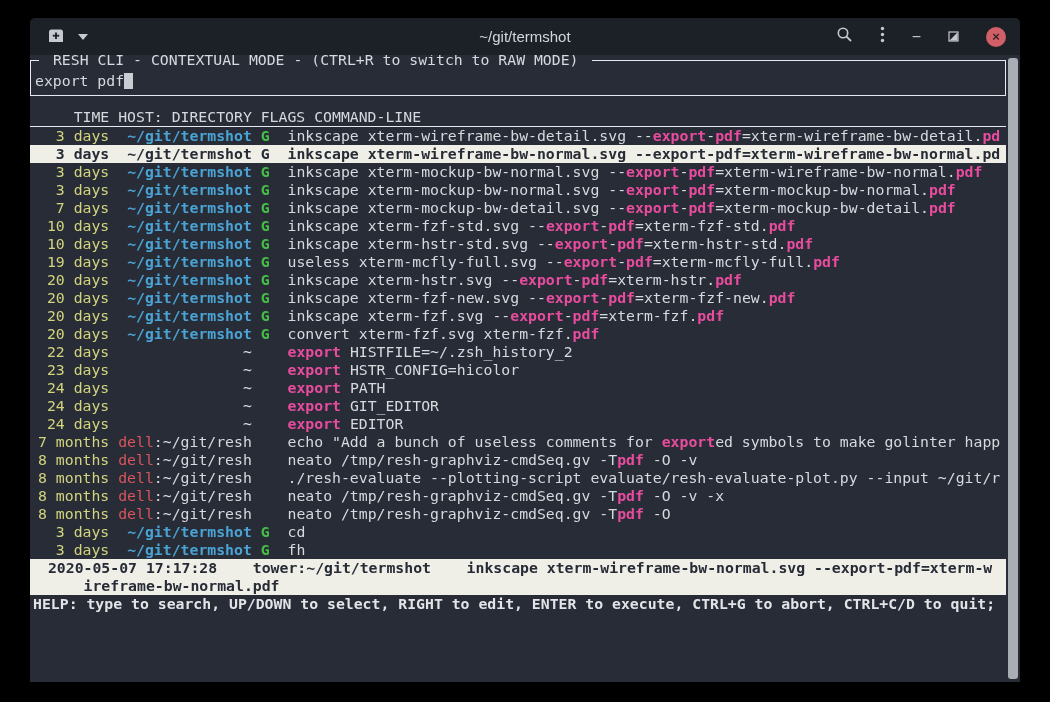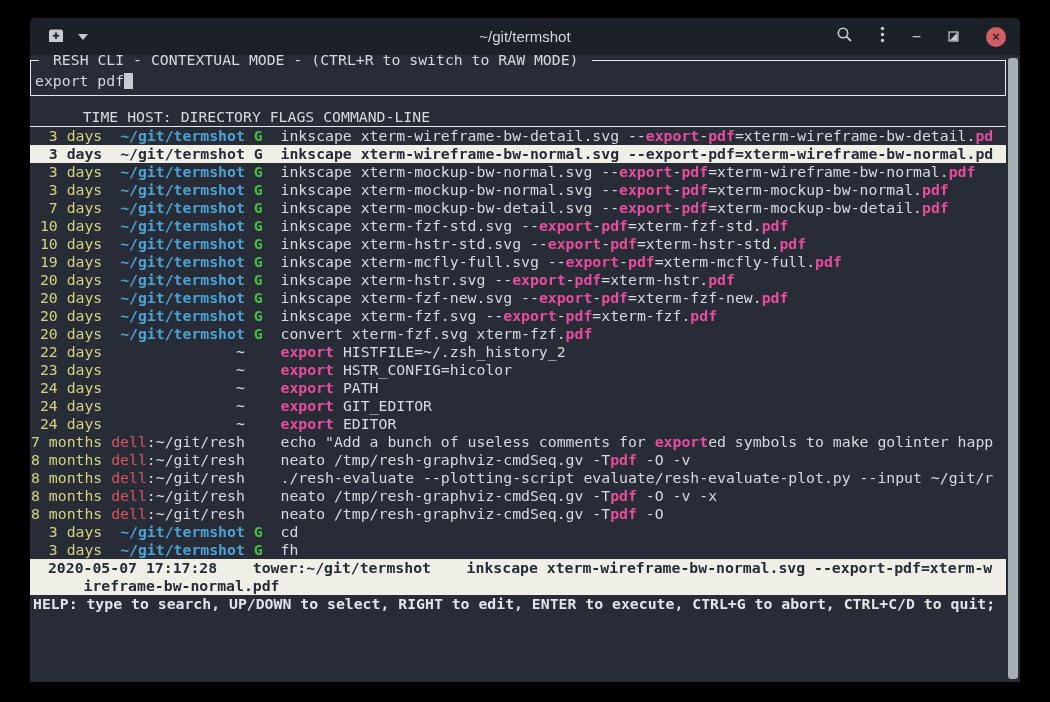--- a/index.html
+++ b/index.html
@@ -40,23 +40,23 @@
   
   .terminal{position:relative;height:627px;background:var(--term-bg);color:var(--fg);
     font-size:14.8px;line-height:18px;overflow:hidden;padding:0 14px 0 0;}
   .pre{white-space:pre;}
 
   .searchbox{position:relative;border:1px solid var(--line);margin:5px 0 12px 0;padding:11px 4px 5px 4px;}
   .searchbox .legend{position:absolute;top:-10px;left:8px;background:var(--term-bg);padding:0 5px;color:var(--fg);}
   .query-line{white-space:pre;}
   .cursor{display:inline-block;width:9px;height:16px;background:#c9cdd3;vertical-align:-3px;}
 
-  .thead{white-space:pre;border-bottom:1px solid var(--line);color:var(--fg);height:19px;padding-left:17px;}
+  .thead{white-space:pre;border-bottom:1px solid var(--line);color:var(--fg);height:19px;padding-left:8px;}
 
-  .row{white-space:pre;height:18px;overflow:hidden;padding-left:1px;}
+  .row{white-space:pre;height:18px;overflow:hidden;padding-left:8px;}
   .row.selected{background:var(--sel-bg);}
   .row.selected span{color:var(--sel-fg) !important;font-weight:bold;}
   .c-time{color:var(--yellow);}
   .c-dir{color:var(--cyan);font-weight:bold;}
   .c-flag{color:var(--green);font-weight:bold;}
   .c-match{color:var(--pink);font-weight:bold;}
   .c-host{color:var(--red);}
 
   .status{background:var(--sel-bg);color:var(--sel-fg);font-weight:bold;}
   .status div{white-space:pre;height:18px;overflow:hidden;padding-left:9px;}
@@ -131,21 +131,21 @@
     <div class="thead">    TIME HOST: DIRECTORY FLAGS COMMAND-LINE</div>
 
     <div id="rows">
         <div class="row"><span class="c-time">  3 days</span><span> </span><span> </span><span class="c-dir">~/git/termshot</span><span> </span><span class="c-flag">G</span><span>  </span><span>inkscape xterm-wireframe-bw-detail.svg --</span><span class="c-match">export</span><span>-</span><span class="c-match">pdf</span><span>=xterm-wireframe-bw-detail.</span><span class="c-match">pd</span></div>
         <div class="row selected"><span class="c-time">  3 days</span><span> </span><span> </span><span class="c-dir">~/git/termshot</span><span> </span><span class="c-flag">G</span><span>  </span><span>inkscape xterm-wireframe-bw-normal.svg --</span><span class="c-match">export</span><span>-</span><span class="c-match">pdf</span><span>=xterm-wireframe-bw-normal.</span><span class="c-match">pd</span></div>
         <div class="row"><span class="c-time">  3 days</span><span> </span><span> </span><span class="c-dir">~/git/termshot</span><span> </span><span class="c-flag">G</span><span>  </span><span>inkscape xterm-mockup-bw-normal.svg --</span><span class="c-match">export</span><span>-</span><span class="c-match">pdf</span><span>=xterm-wireframe-bw-normal.</span><span class="c-match">pdf</span></div>
         <div class="row"><span class="c-time">  3 days</span><span> </span><span> </span><span class="c-dir">~/git/termshot</span><span> </span><span class="c-flag">G</span><span>  </span><span>inkscape xterm-mockup-bw-normal.svg --</span><span class="c-match">export</span><span>-</span><span class="c-match">pdf</span><span>=xterm-mockup-bw-normal.</span><span class="c-match">pdf</span></div>
         <div class="row"><span class="c-time">  7 days</span><span> </span><span> </span><span class="c-dir">~/git/termshot</span><span> </span><span class="c-flag">G</span><span>  </span><span>inkscape xterm-mockup-bw-detail.svg --</span><span class="c-match">export</span><span>-</span><span class="c-match">pdf</span><span>=xterm-mockup-bw-detail.</span><span class="c-match">pdf</span></div>
         <div class="row"><span class="c-time"> 10 days</span><span> </span><span> </span><span class="c-dir">~/git/termshot</span><span> </span><span class="c-flag">G</span><span>  </span><span>inkscape xterm-fzf-std.svg --</span><span class="c-match">export</span><span>-</span><span class="c-match">pdf</span><span>=xterm-fzf-std.</span><span class="c-match">pdf</span></div>
         <div class="row"><span class="c-time"> 10 days</span><span> </span><span> </span><span class="c-dir">~/git/termshot</span><span> </span><span class="c-flag">G</span><span>  </span><span>inkscape xterm-hstr-std.svg --</span><span class="c-match">export</span><span>-</span><span class="c-match">pdf</span><span>=xterm-hstr-std.</span><span class="c-match">pdf</span></div>
-        <div class="row"><span class="c-time"> 19 days</span><span> </span><span> </span><span class="c-dir">~/git/termshot</span><span> </span><span class="c-flag">G</span><span>  </span><span>inkscape xterm-mcfly-full.svg --</span><span class="c-match">export</span><span>-</span><span class="c-match">pdf</span><span>=xterm-mcfly-full.</span><span class="c-match">pdf</span></div>
+        <div class="row"><span class="c-time"> 19 days</span><span> </span><span> </span><span class="c-dir">~/git/termshot</span><span> </span><span class="c-flag">G</span><span>  </span><span>useless xterm-mcfly-full.svg --</span><span class="c-match">export</span><span>-</span><span class="c-match">pdf</span><span>=xterm-mcfly-full.</span><span class="c-match">pdf</span></div>
         <div class="row"><span class="c-time"> 20 days</span><span> </span><span> </span><span class="c-dir">~/git/termshot</span><span> </span><span class="c-flag">G</span><span>  </span><span>inkscape xterm-hstr.svg --</span><span class="c-match">export</span><span>-</span><span class="c-match">pdf</span><span>=xterm-hstr.</span><span class="c-match">pdf</span></div>
         <div class="row"><span class="c-time"> 20 days</span><span> </span><span> </span><span class="c-dir">~/git/termshot</span><span> </span><span class="c-flag">G</span><span>  </span><span>inkscape xterm-fzf-new.svg --</span><span class="c-match">export</span><span>-</span><span class="c-match">pdf</span><span>=xterm-fzf-new.</span><span class="c-match">pdf</span></div>
         <div class="row"><span class="c-time"> 20 days</span><span> </span><span> </span><span class="c-dir">~/git/termshot</span><span> </span><span class="c-flag">G</span><span>  </span><span>inkscape xterm-fzf.svg --</span><span class="c-match">export</span><span>-</span><span class="c-match">pdf</span><span>=xterm-fzf.</span><span class="c-match">pdf</span></div>
         <div class="row"><span class="c-time"> 20 days</span><span> </span><span> </span><span class="c-dir">~/git/termshot</span><span> </span><span class="c-flag">G</span><span>  </span><span>convert xterm-fzf.svg xterm-fzf.</span><span class="c-match">pdf</span></div>
         <div class="row"><span class="c-time"> 22 days</span><span> </span><span>              </span><span>~</span><span> </span><span> </span><span>  </span><span class="c-match">export</span><span> HISTFILE=~/.zsh_history_2</span></div>
         <div class="row"><span class="c-time"> 23 days</span><span> </span><span>              </span><span>~</span><span> </span><span> </span><span>  </span><span class="c-match">export</span><span> HSTR_CONFIG=hicolor</span></div>
         <div class="row"><span class="c-time"> 24 days</span><span> </span><span>              </span><span>~</span><span> </span><span> </span><span>  </span><span class="c-match">export</span><span> PATH</span></div>
         <div class="row"><span class="c-time"> 24 days</span><span> </span><span>              </span><span>~</span><span> </span><span> </span><span>  </span><span class="c-match">export</span><span> GIT_EDITOR</span></div>
         <div class="row"><span class="c-time"> 24 days</span><span> </span><span>              </span><span>~</span><span> </span><span> </span><span>  </span><span class="c-match">export</span><span> EDITOR</span></div>
         <div class="row"><span class="c-time">7 months</span><span> </span><span class="c-host">dell</span><span>:~/git/resh</span><span> </span><span> </span><span>  </span><span>echo "Add a bunch of useless comments for </span><span class="c-match">export</span><span>ed symbols to make golinter happ</span></div>

